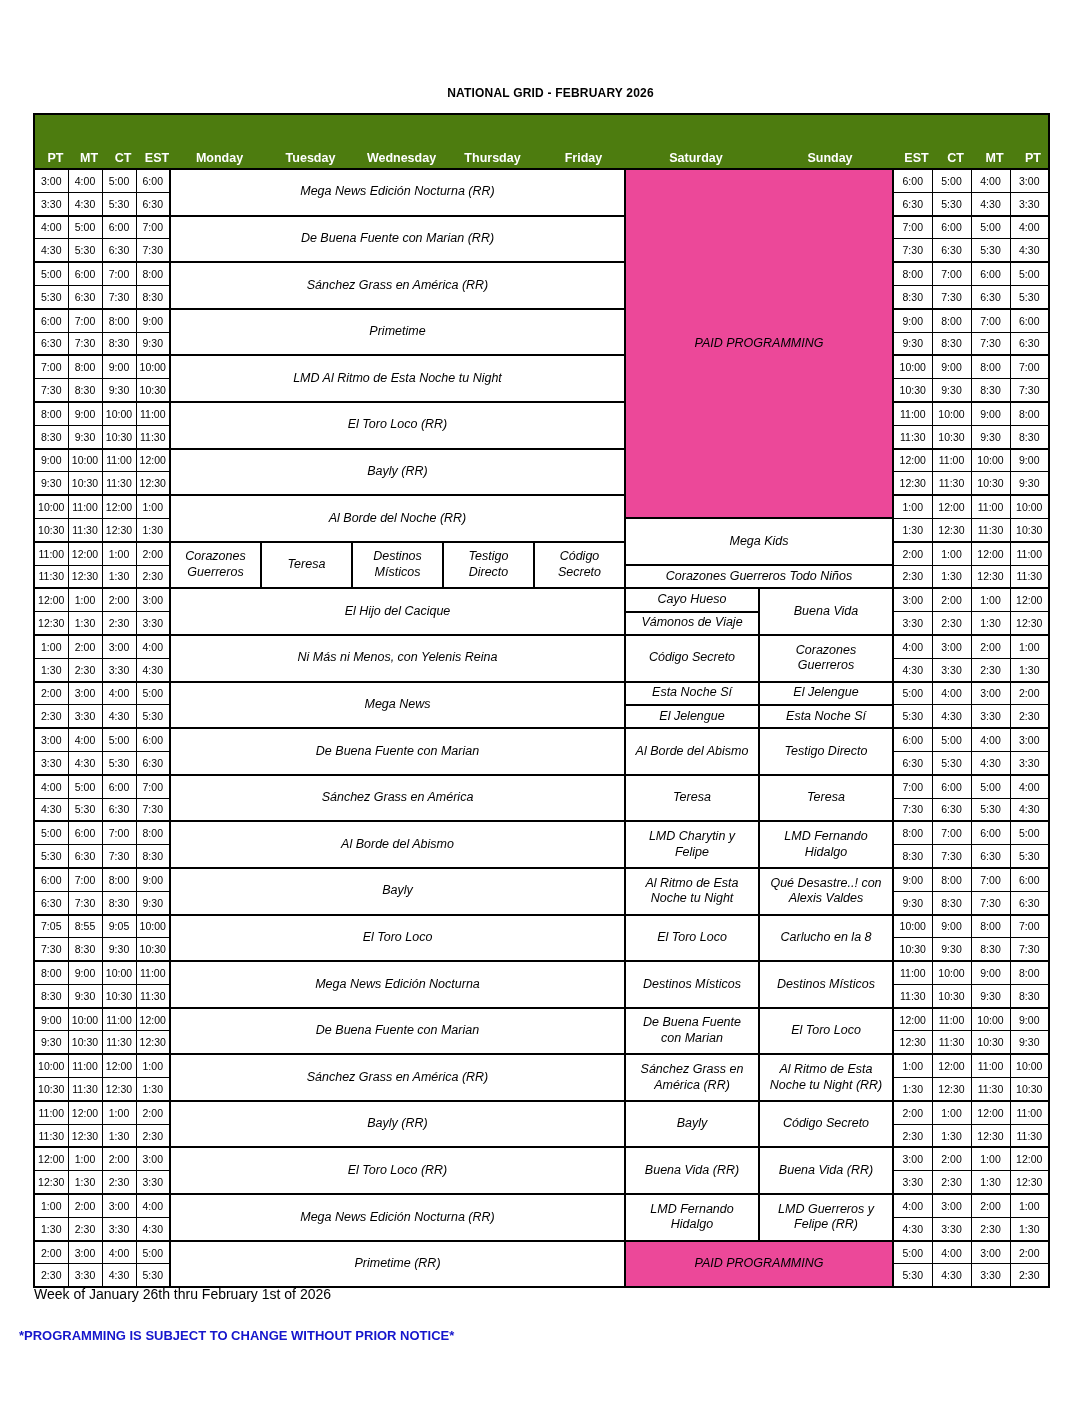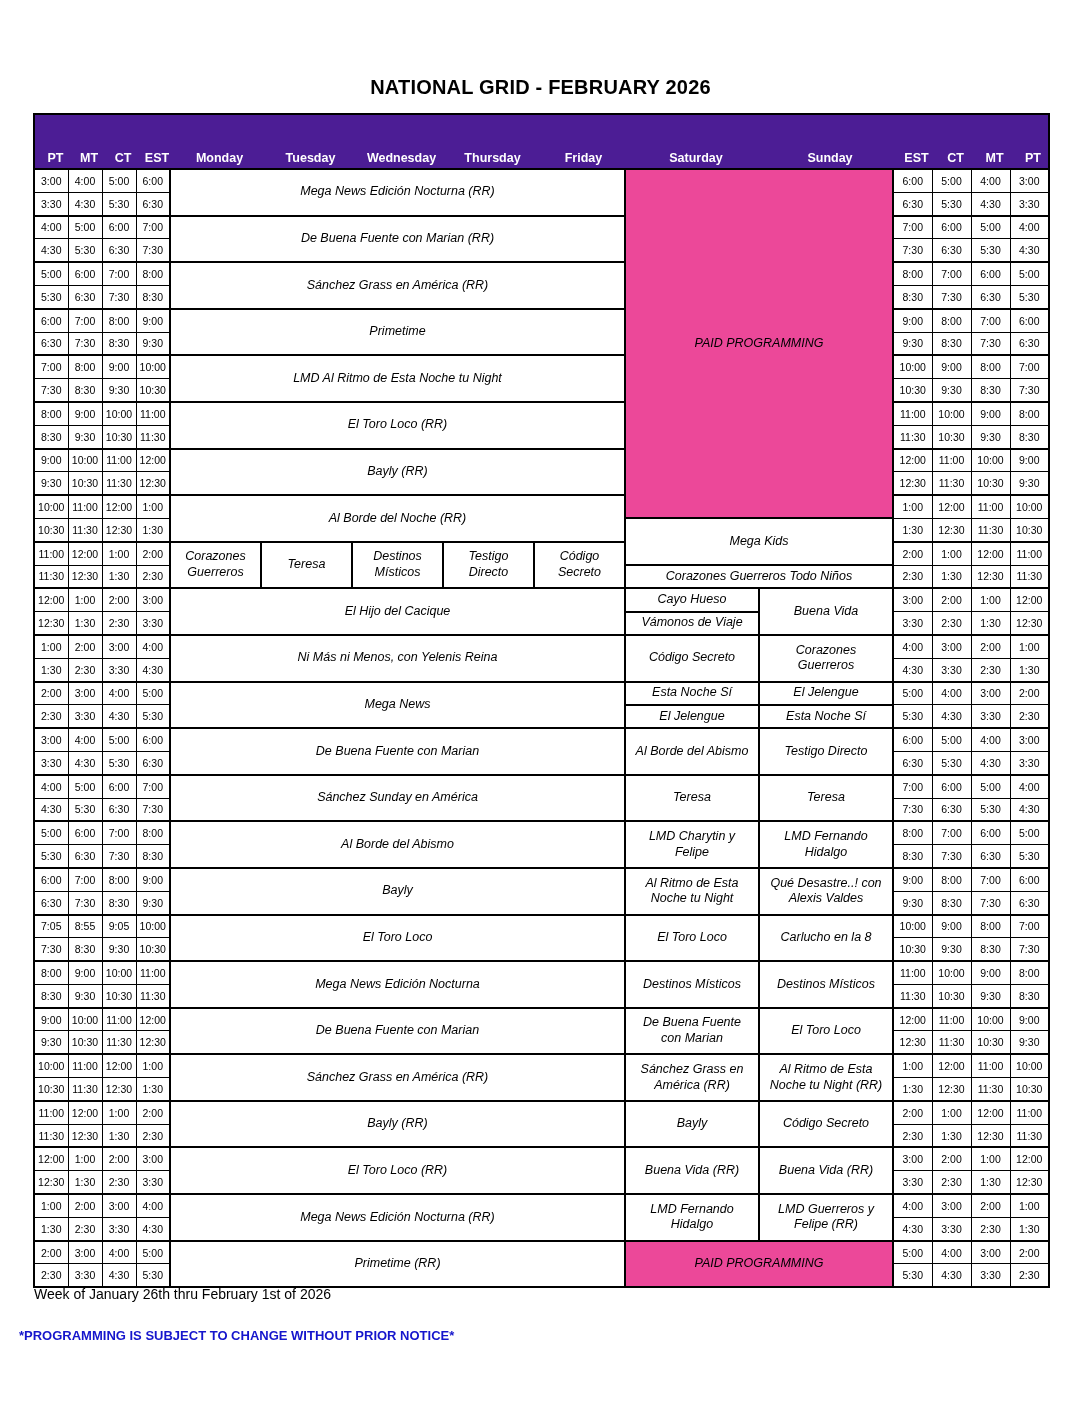--- a/index.html
+++ b/index.html
@@ -1,22 +1,22 @@
 <!DOCTYPE html>
 <html><head>
 <meta charset="utf-8">
 <style>
   html,body{margin:0;padding:0;background:#fff;}
   body{width:1088px;height:1408px;font-family:"Liberation Sans",sans-serif;color:#000;}
   .page{position:relative;width:1088px;height:1408px;overflow:hidden;background:#fff;}
-  .title{position:absolute;top:76px;left:33px;width:1015px;margin:0;text-align:center;
-         font-size:20px;font-weight:bold;letter-spacing:.2px;}
+  .title{position:absolute;top:76px;left:33px;width:1015px;margin:10px;text-align:center;
+         font-size:12px;font-weight:bold;letter-spacing:.2px;}
   .table-wrap{position:absolute;top:113px;left:33px;}
   table{border-collapse:collapse;table-layout:fixed;width:1015px;border:2px solid #000;}
-  thead th{background:#4c1d95;color:#fff;font-size:12.5px;font-weight:bold;vertical-align:bottom;
+  thead th{background:#4d7c0f;color:#fff;font-size:12.5px;font-weight:bold;vertical-align:bottom;
            padding:0 0 3px 8px;height:50px;border:0;}
   tbody tr{height:23.3px;margin-top:43px;}
   tbody td{border:1px solid #000;overflow:hidden;}
   td.time{font-size:10.5px;text-align:center;vertical-align:middle;padding:0;white-space:nowrap;}
   tr.block-start td.time{border-top-width:2px;}
   td.prog{font-size:12.5px;font-style:italic;text-align:center;vertical-align:middle;
           border:2px solid #000;line-height:1.25;padding:0 8px;}
   td.gray{background:#ec4899;}
   .footer-week{position:absolute;top:1286px;left:34px;margin:0;font-size:14px;}
   .footer-notice{position:absolute;top:1328px;left:19px;margin:0;font-size:13px;font-weight:bold;
@@ -356,21 +356,21 @@
             <td class="time">6:30</td>
             <td class="time">5:30</td>
             <td class="time">4:30</td>
             <td class="time">3:30</td>
           </tr>
           <tr class="block-start">
             <td class="time">4:00</td>
             <td class="time">5:00</td>
             <td class="time">6:00</td>
             <td class="time">7:00</td>
-            <td class="prog" colspan="5" rowspan="2">Sánchez Sunday en América</td>
+            <td class="prog" colspan="5" rowspan="2">Sánchez Grass en América</td>
             <td class="prog" rowspan="2" colspan="1">Teresa</td>
             <td class="prog" rowspan="2" colspan="1">Teresa</td>
             <td class="time">7:00</td>
             <td class="time">6:00</td>
             <td class="time">5:00</td>
             <td class="time">4:00</td>
           </tr>
           <tr>
             <td class="time">4:30</td>
             <td class="time">5:30</td>

